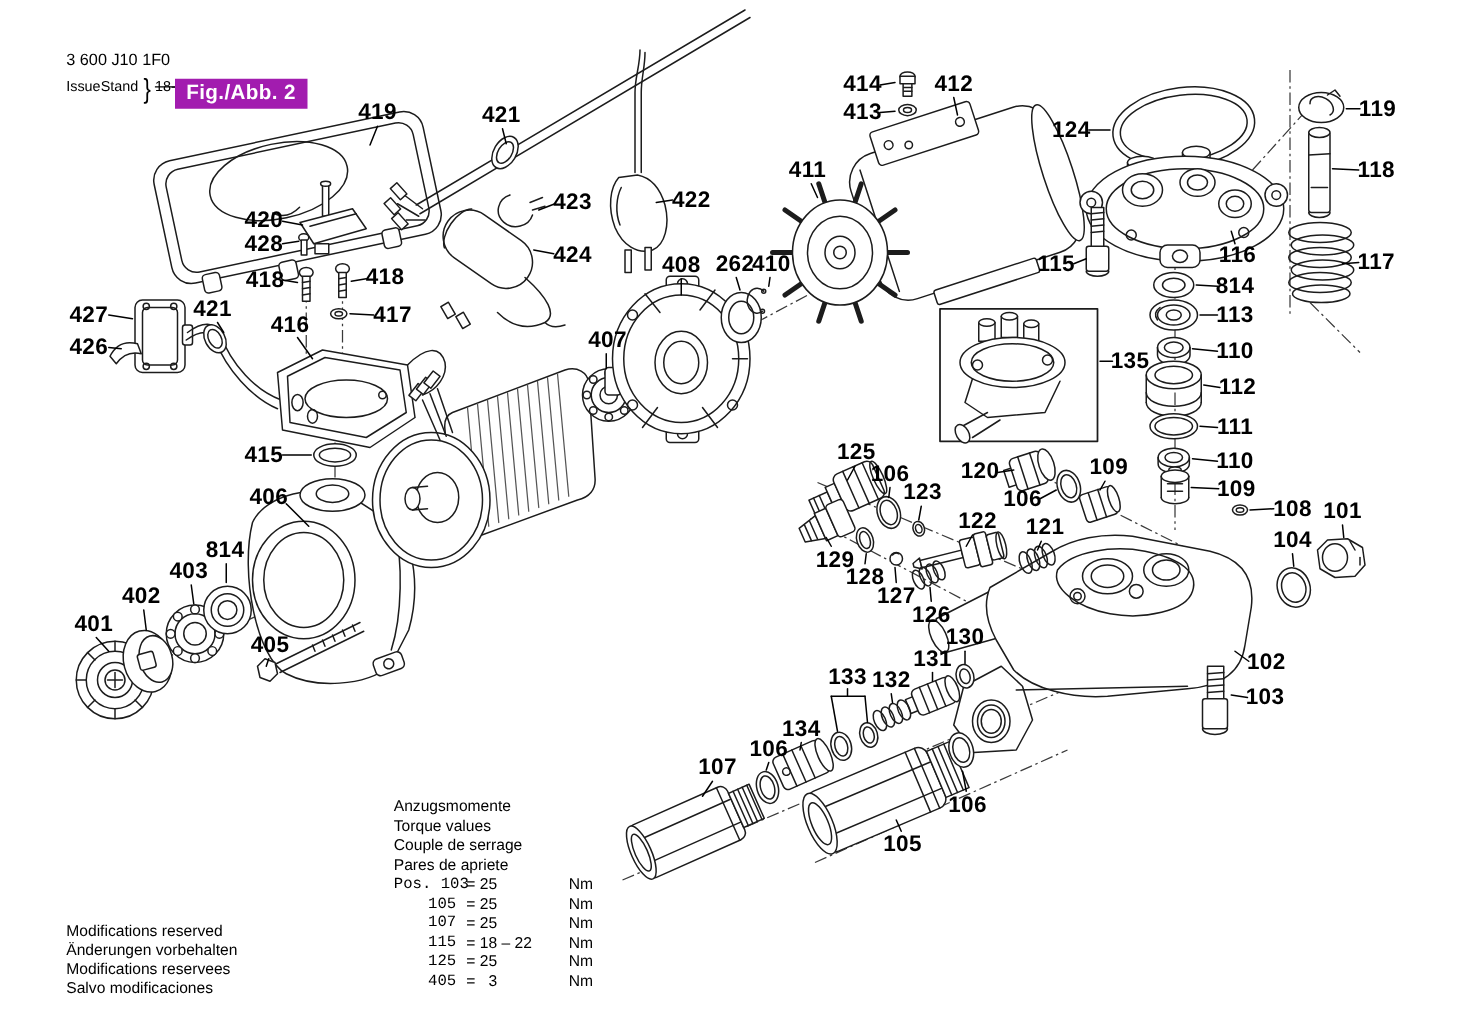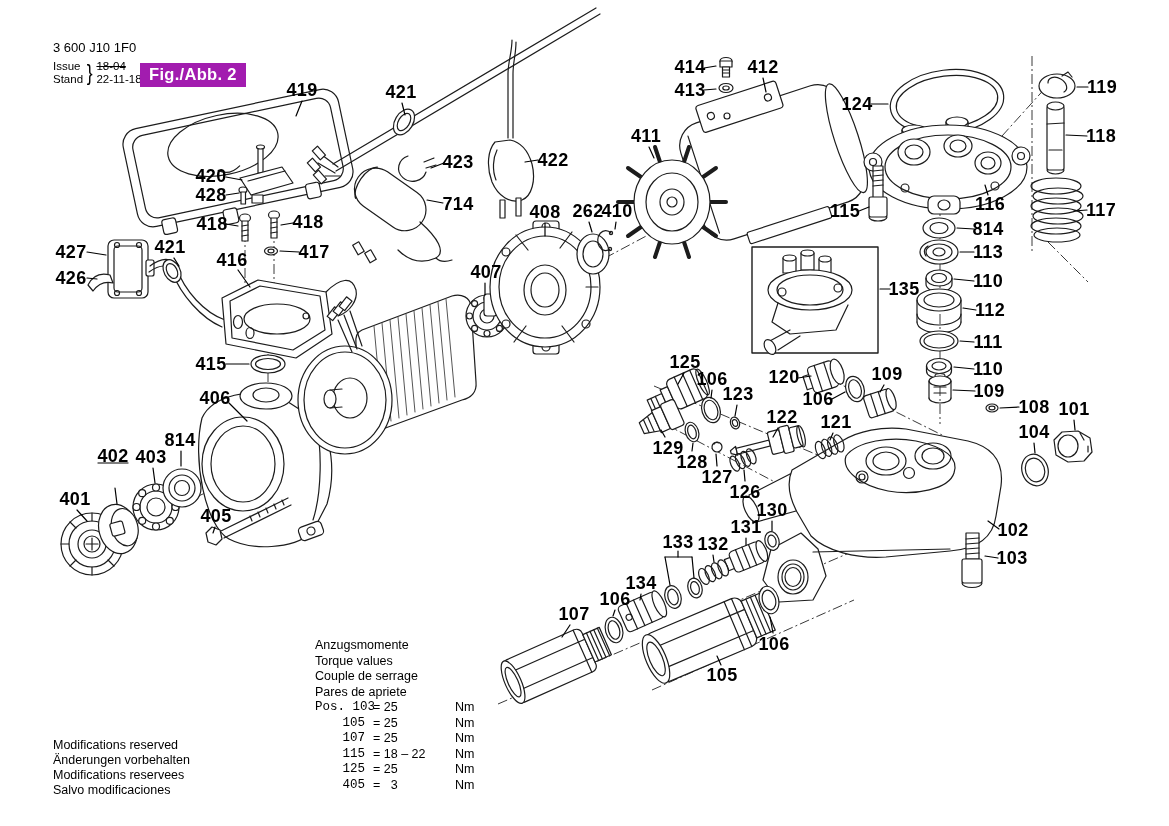--- a/index.html
+++ b/index.html
@@ -6,21 +6,21 @@
   .page{position:relative;width:1169px;height:826px;background:#fff;overflow:hidden;
         font-family:"Liberation Sans",sans-serif;color:#000;}
   svg.layer{position:absolute;left:0;top:0;}
   .axes line{stroke:#3a3a3a;stroke-width:1;stroke-dasharray:10 3 2 3;}
   #leader-svg line{stroke:#000;stroke-width:1.2;stroke-linecap:round;}
   .callout{position:absolute;transform:translate(-50%,-50%);font-weight:700;font-size:18px;
            letter-spacing:.3px;white-space:nowrap;}
   .titleblock{position:absolute;left:53px;top:40px;}
   .pn{font-size:13px;margin-bottom:5px;}
   .revline{display:flex;align-items:center;gap:3px;font-size:11.5px;line-height:1.15;}
-  .revlabels,.revvals{display:flex;flex-direction:column;}
+  .revlabels,.revvals{display:flex;flex-direction:row;}
   .brace{font-size:22px;font-weight:400;line-height:1;transform:scaleX(.8);}
   .struck{text-decoration:line-through;}
   .figbox{position:absolute;left:140px;top:63px;background:#a21caf;color:#fff;font-weight:700;
           font-size:16.5px;padding:2px 9px 3px 9px;letter-spacing:.3px;}
   .torque{position:absolute;left:315px;top:638px;font-size:12.5px;line-height:1.24;}
   .trow{display:grid;grid-template-columns:58px 82px 26px;}
   .tpos{text-align:right;padding-right:8px;white-space:pre;font-family:Liberation Mono, monospace;}
   .tval{white-space:pre;}
   .notes{position:absolute;left:53px;top:738px;font-size:12.5px;line-height:1.2;}
 </style>
@@ -752,35 +752,35 @@
       <line x1="1034" y1="443" x2="1035" y2="453"></line>
       <line x1="999" y1="529" x2="988" y2="521"></line>
       <line x1="998" y1="558" x2="985" y2="556"></line>
     </svg>
 
   <div id="callout-layer">
       <div class="callout" style="left: 302px; top: 90px;">419</div>
       <div class="callout" style="left: 401px; top: 92px;">421</div>
       <div class="callout" style="left: 458px; top: 162px;">423</div>
       <div class="callout" style="left: 553px; top: 160px;">422</div>
-      <div class="callout" style="left: 458px; top: 204px;">714</div>
+      <div class="callout" style="left: 458px; top: 204px;">424</div>
       <div class="callout" style="left: 211px; top: 176px;">420</div>
       <div class="callout" style="left: 211px; top: 195px;">428</div>
       <div class="callout" style="left: 212px; top: 224px;">418</div>
       <div class="callout" style="left: 308px; top: 222px;">418</div>
       <div class="callout" style="left: 314px; top: 252px;">417</div>
       <div class="callout" style="left: 232px; top: 260px;">416</div>
       <div class="callout" style="left: 71px; top: 252px;">427</div>
       <div class="callout" style="left: 71px; top: 278px;">426</div>
       <div class="callout" style="left: 170px; top: 247px;">421</div>
       <div class="callout" style="left: 211px; top: 364px;">415</div>
       <div class="callout" style="left: 215px; top: 398px;">406</div>
       <div class="callout" style="left: 180px; top: 440px;">814</div>
       <div class="callout" style="left: 151px; top: 457px;">403</div>
-      <div class="callout" style="left: 113px; top: 456px; text-decoration: underline;">402</div>
+      <div class="callout" style="left: 113px; top: 477px;">402</div>
       <div class="callout" style="left: 75px; top: 499px;">401</div>
       <div class="callout" style="left: 216px; top: 516px;">405</div>
       <div class="callout" style="left: 486px; top: 272px;">407</div>
       <div class="callout" style="left: 545px; top: 212px;">408</div>
       <div class="callout" style="left: 588px; top: 211px;">262</div>
       <div class="callout" style="left: 617px; top: 211px;">410</div>
       <div class="callout" style="left: 646px; top: 136px;">411</div>
       <div class="callout" style="left: 690px; top: 67px;">414</div>
       <div class="callout" style="left: 690px; top: 90px;">413</div>
       <div class="callout" style="left: 763px; top: 67px;">412</div>

